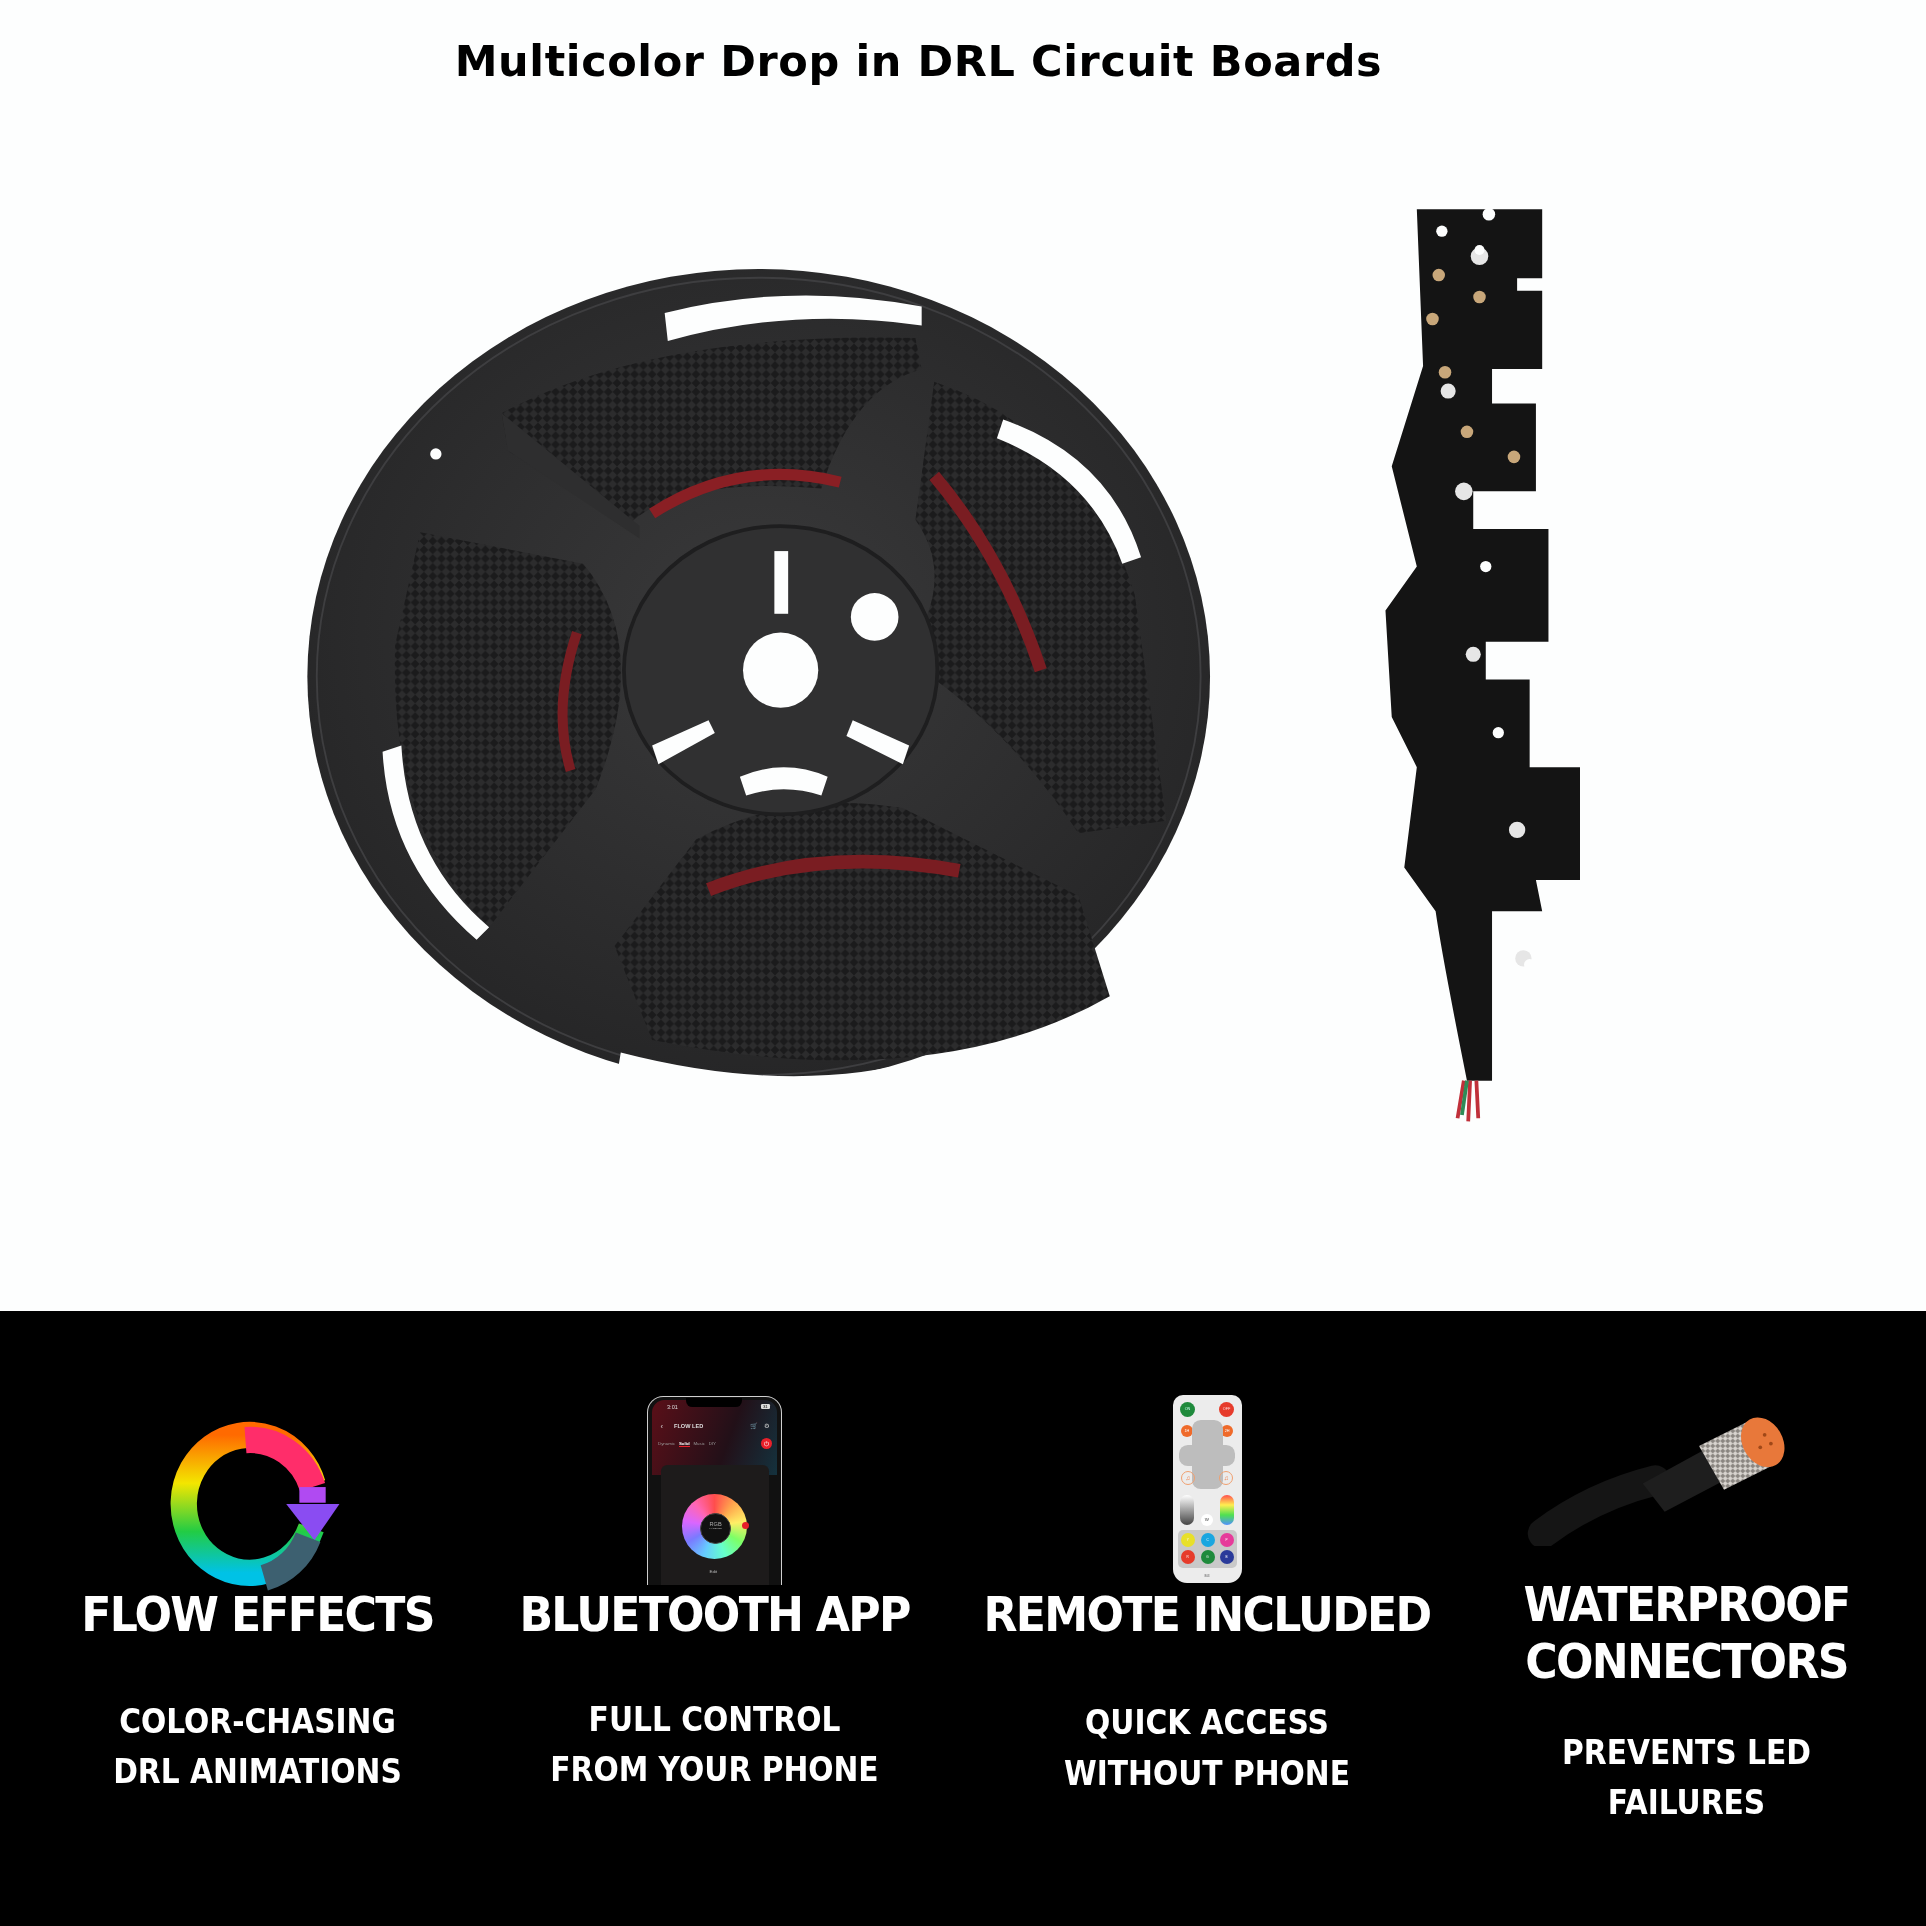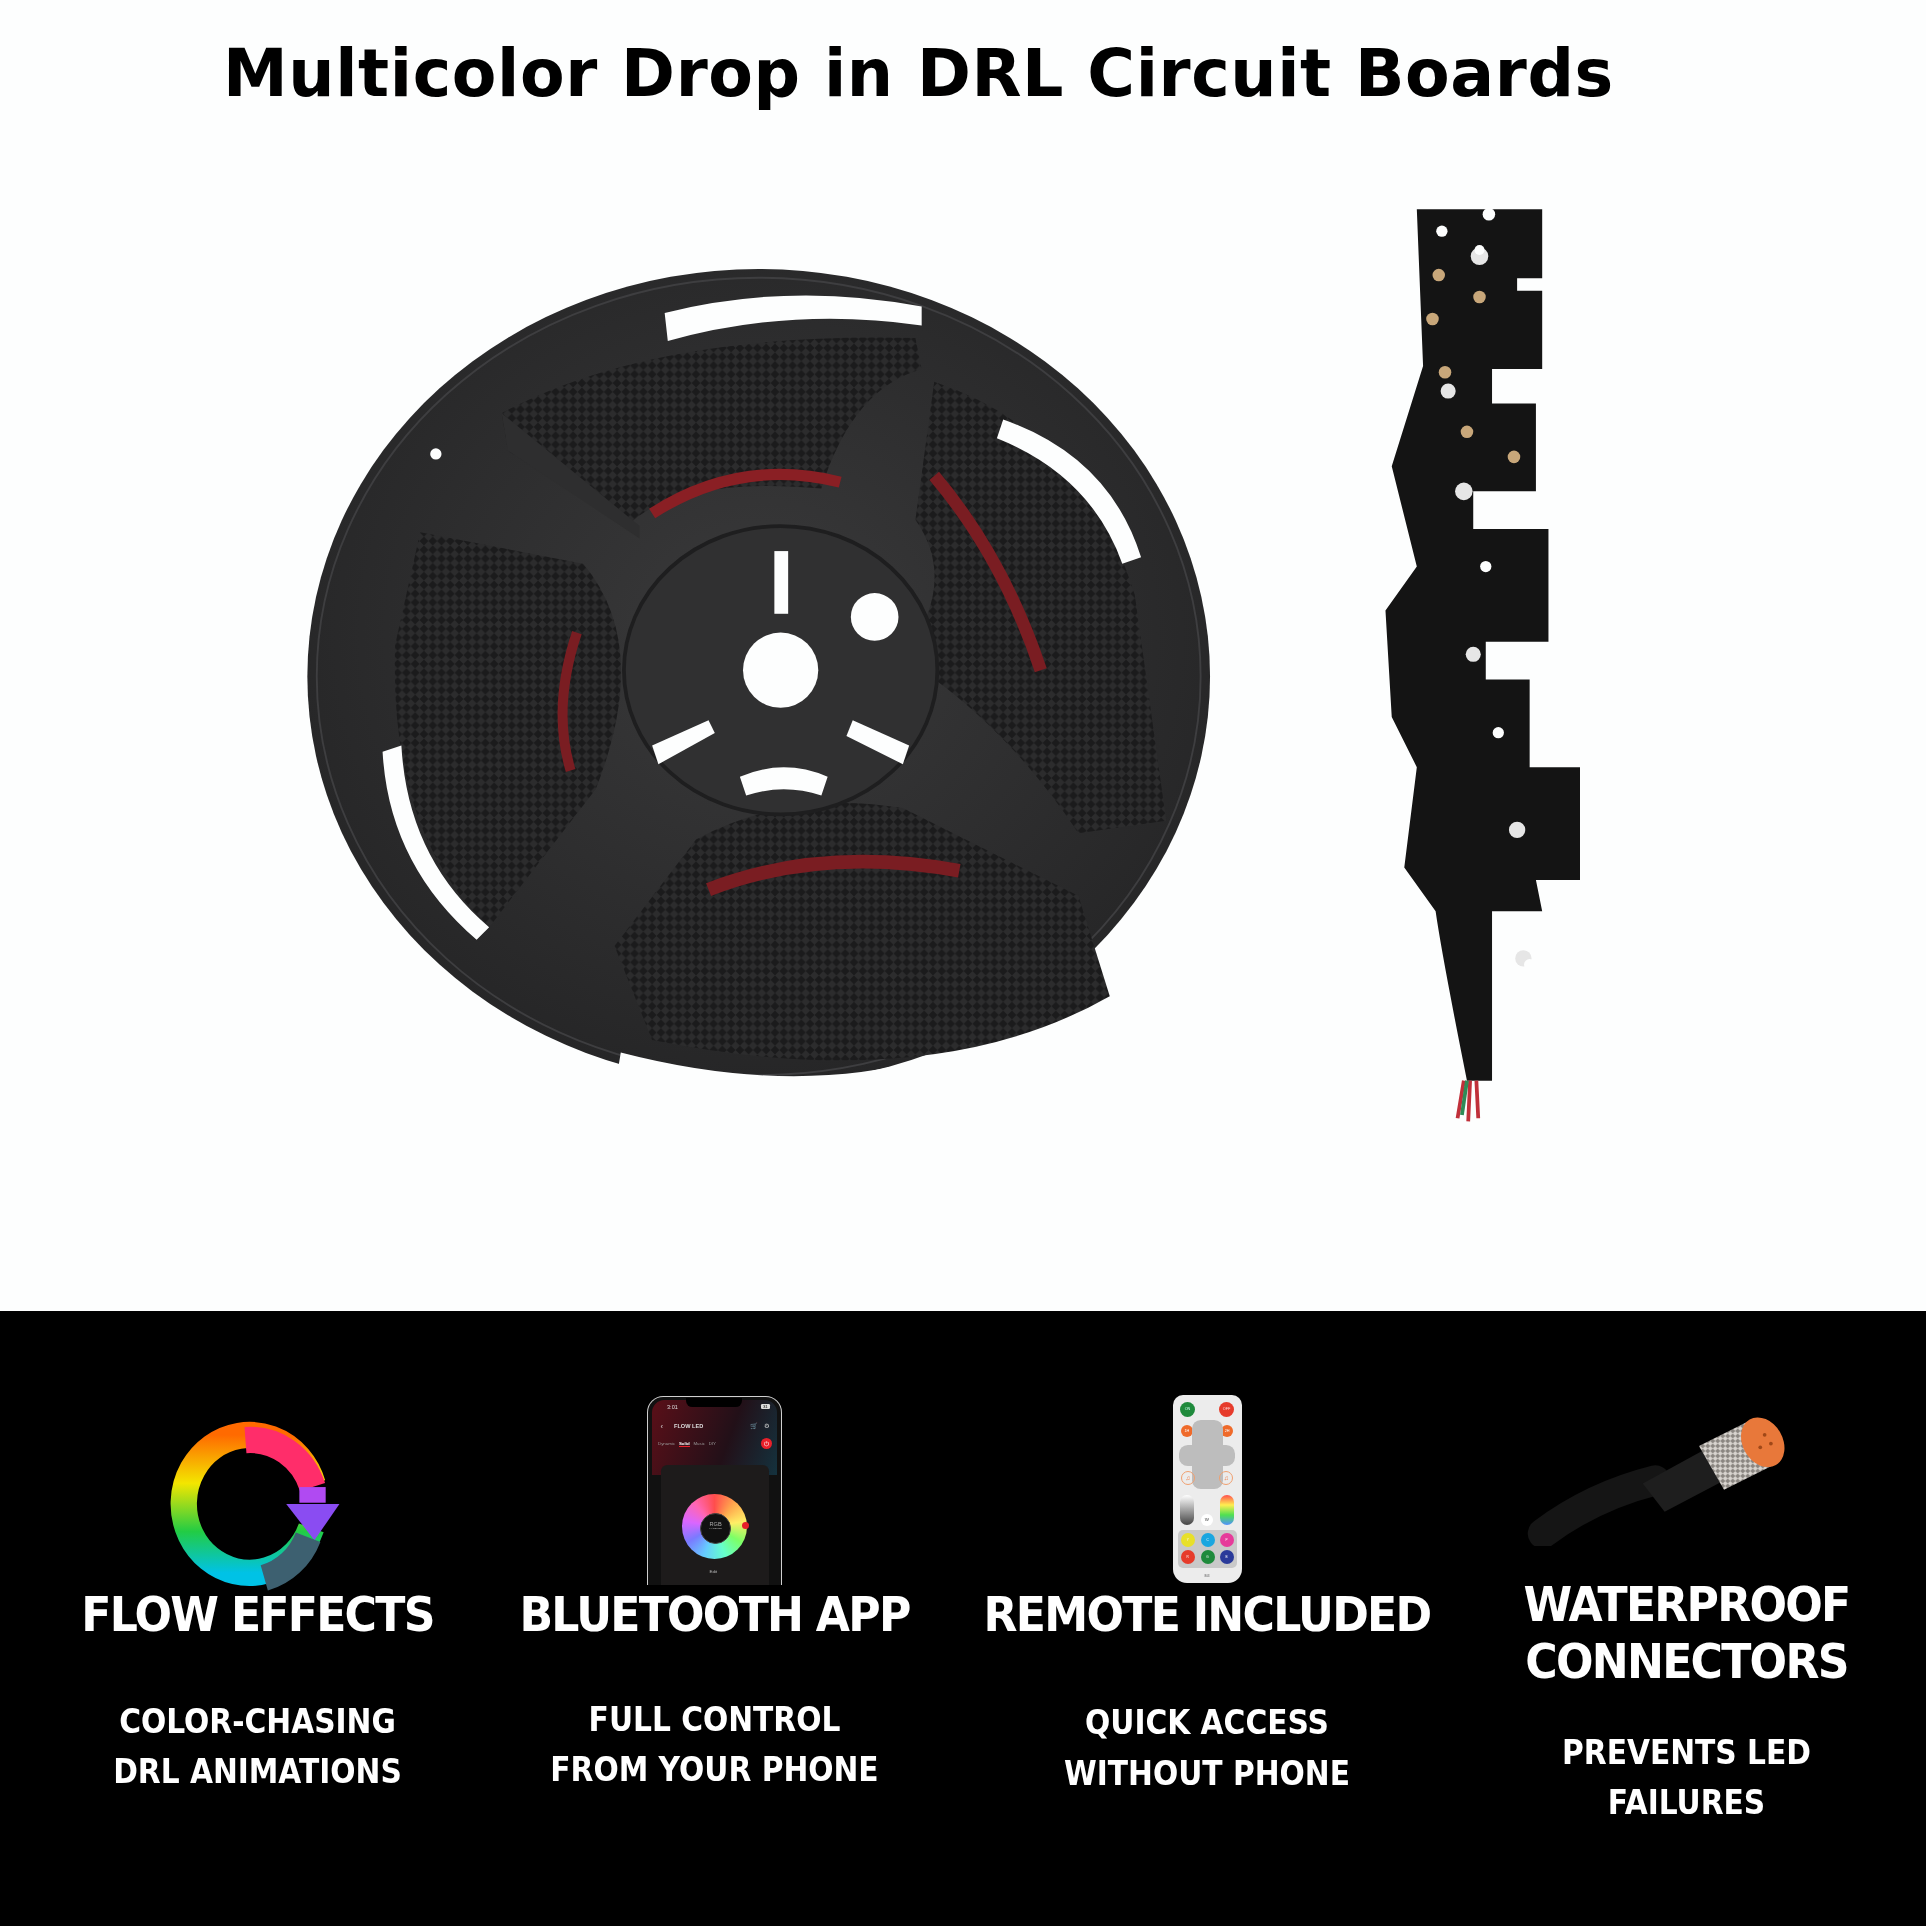--- a/index.html
+++ b/index.html
@@ -1,17 +1,17 @@
 <!DOCTYPE html>
 <html style="font-size:10px"><head>
 <meta charset="utf-8">
 <style>
   html, body { margin:0; padding:0; }
   body { width:1926px; height:1926px; position:relative; overflow:hidden; background:#fdfefe; font-family:"Liberation Sans", sans-serif; }
-  .title { position:absolute; left:0; top:36px; width:1837px; text-align:center; font-size:65px; font-weight:bold; color:#000; letter-spacing:0.6px; font-family:"DejaVu Sans", sans-serif; }
+  .title { position:absolute; left:0; top:36px; width:1837px; text-align:center; font-size:43px; font-weight:bold; color:#000; letter-spacing:0.6px; font-family:"DejaVu Sans", sans-serif; }
   .hero { position:absolute; left:0; top:125px; width:1926px; height:1185px; }
   .band { position:absolute; left:0; top:1311px; width:1926px; height:615px; background:#000; }
   .feature { position:absolute; top:0; height:615px; }
   .feature .icon-wrap { position:absolute; left:0; right:0; top:75px; height:263px; display:flex; justify-content:center; align-items:center; }
   .feature h2 { position:absolute; left:0; right:0; margin:0; text-align:center; color:#fff; font-family:"DejaVu Sans", sans-serif; font-weight:bold; font-size:48px; letter-spacing:-1.9px; transform:scaleX(0.92); line-height:1.15; }
   .feature p { position:absolute; left:0; right:0; margin:0; text-align:center; color:#fff; font-family:"DejaVu Sans", sans-serif; font-weight:bold; font-size:33px; line-height:50px; transform:scaleX(0.9); }
 </style>
 </head>
 <body>
 

